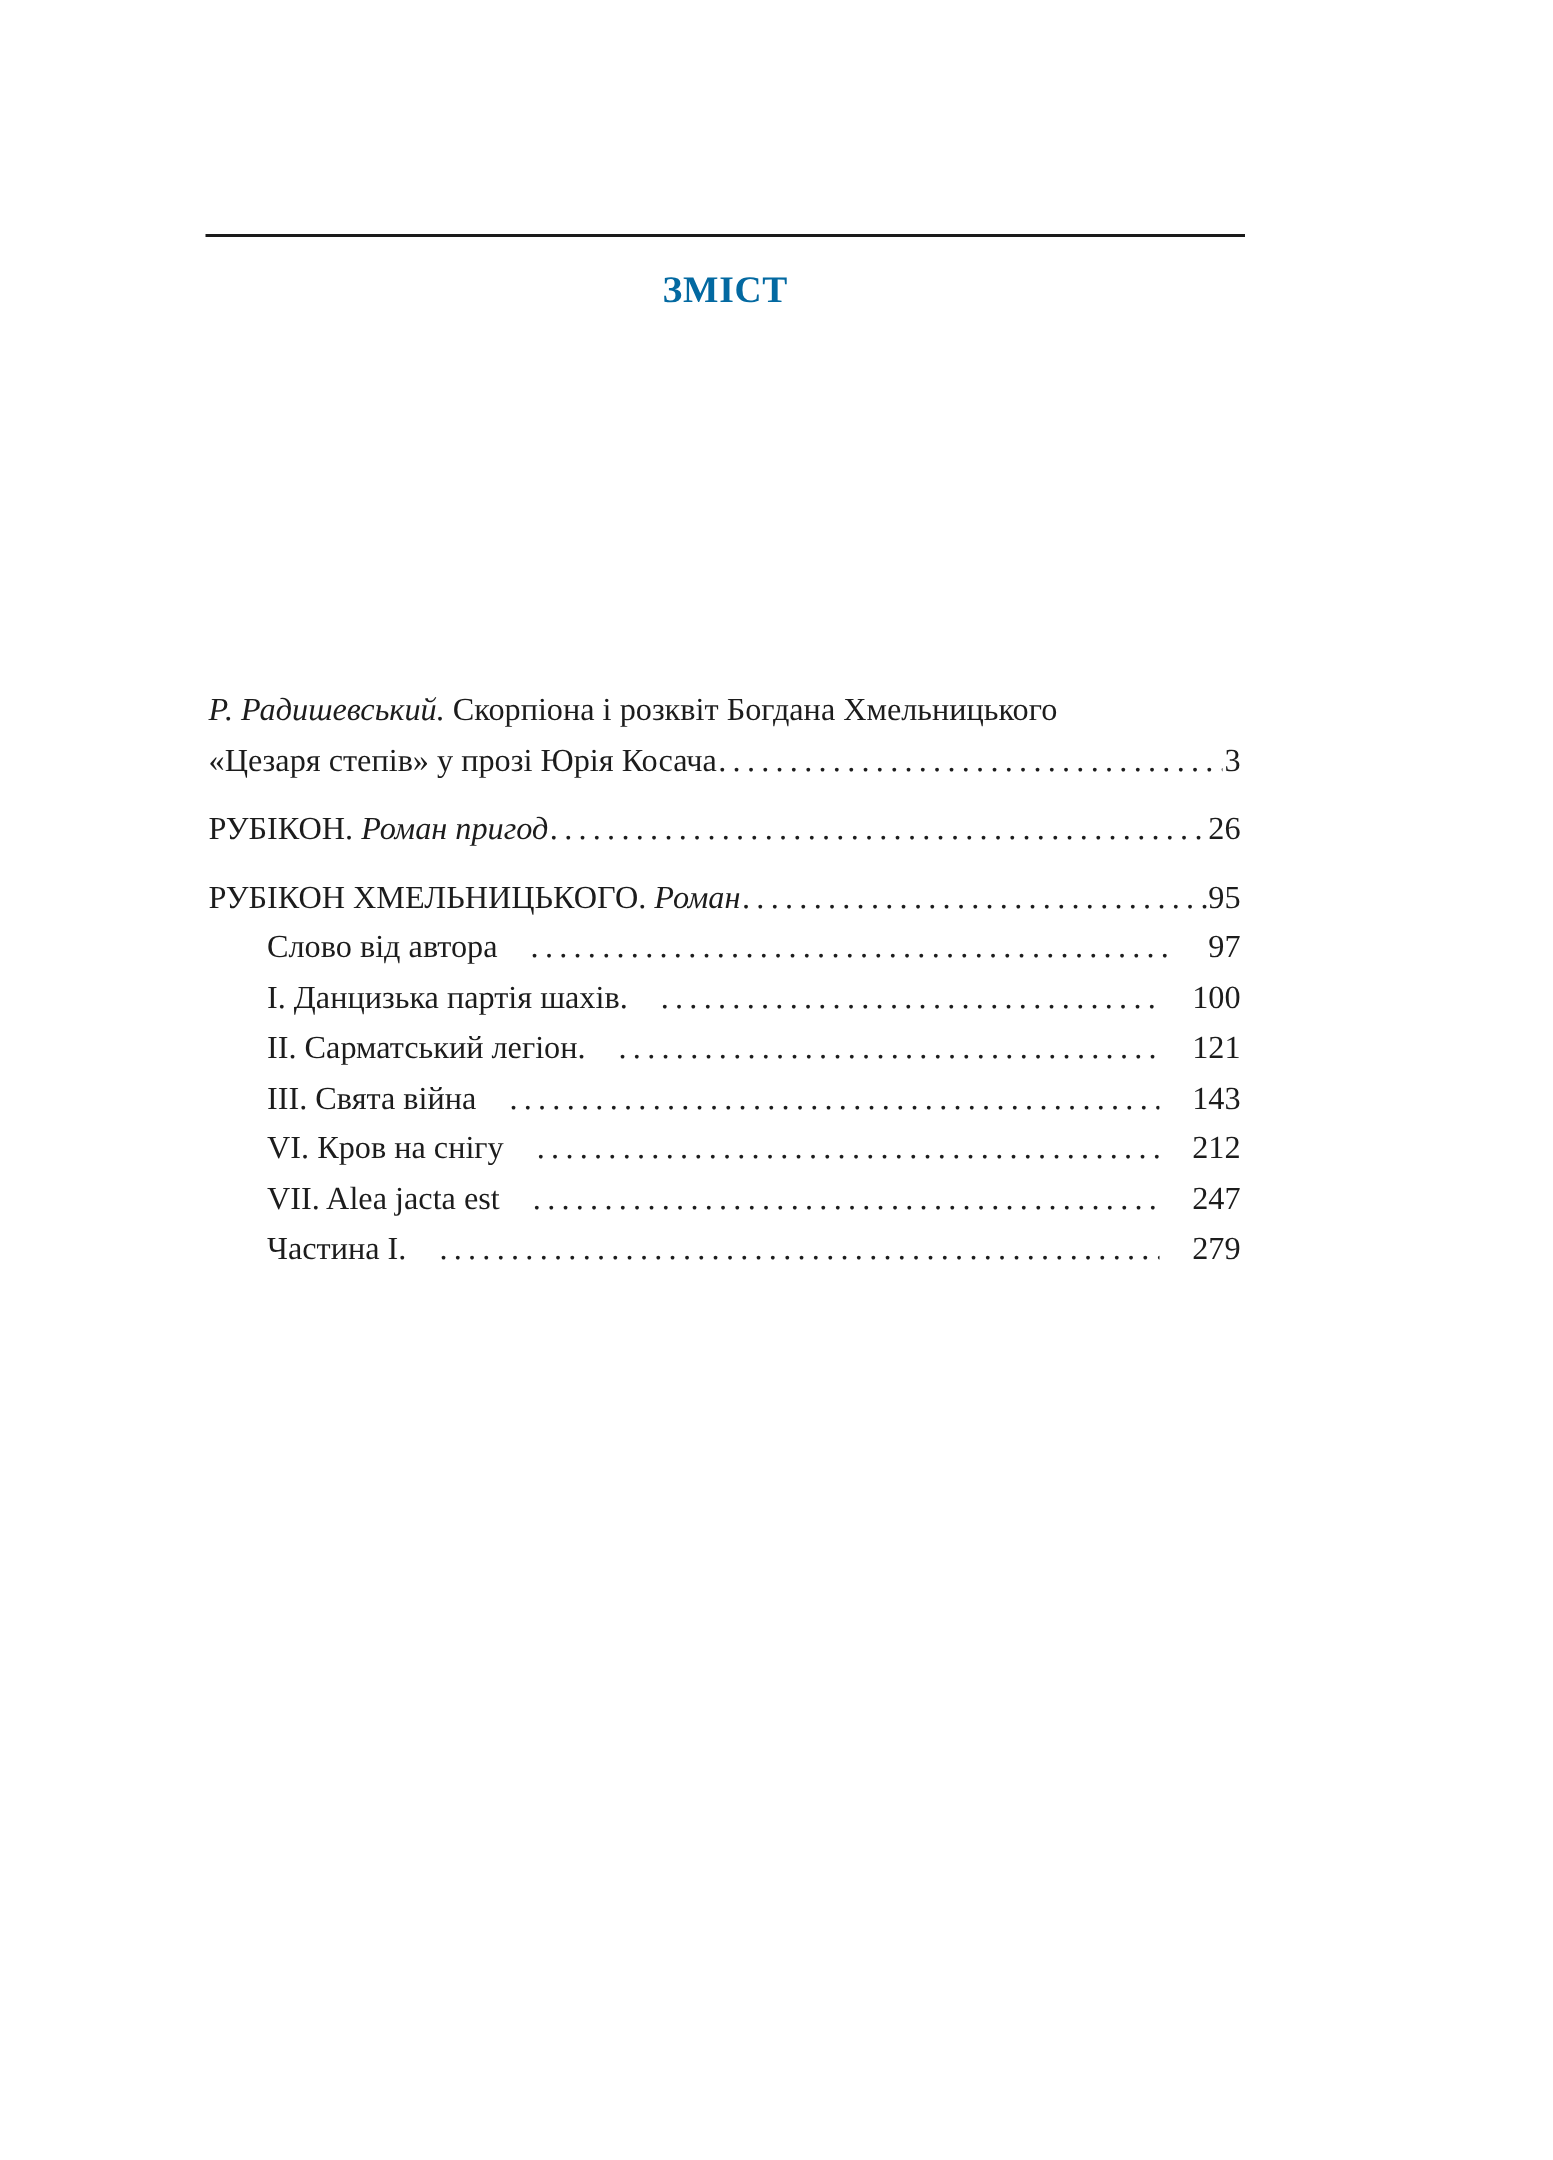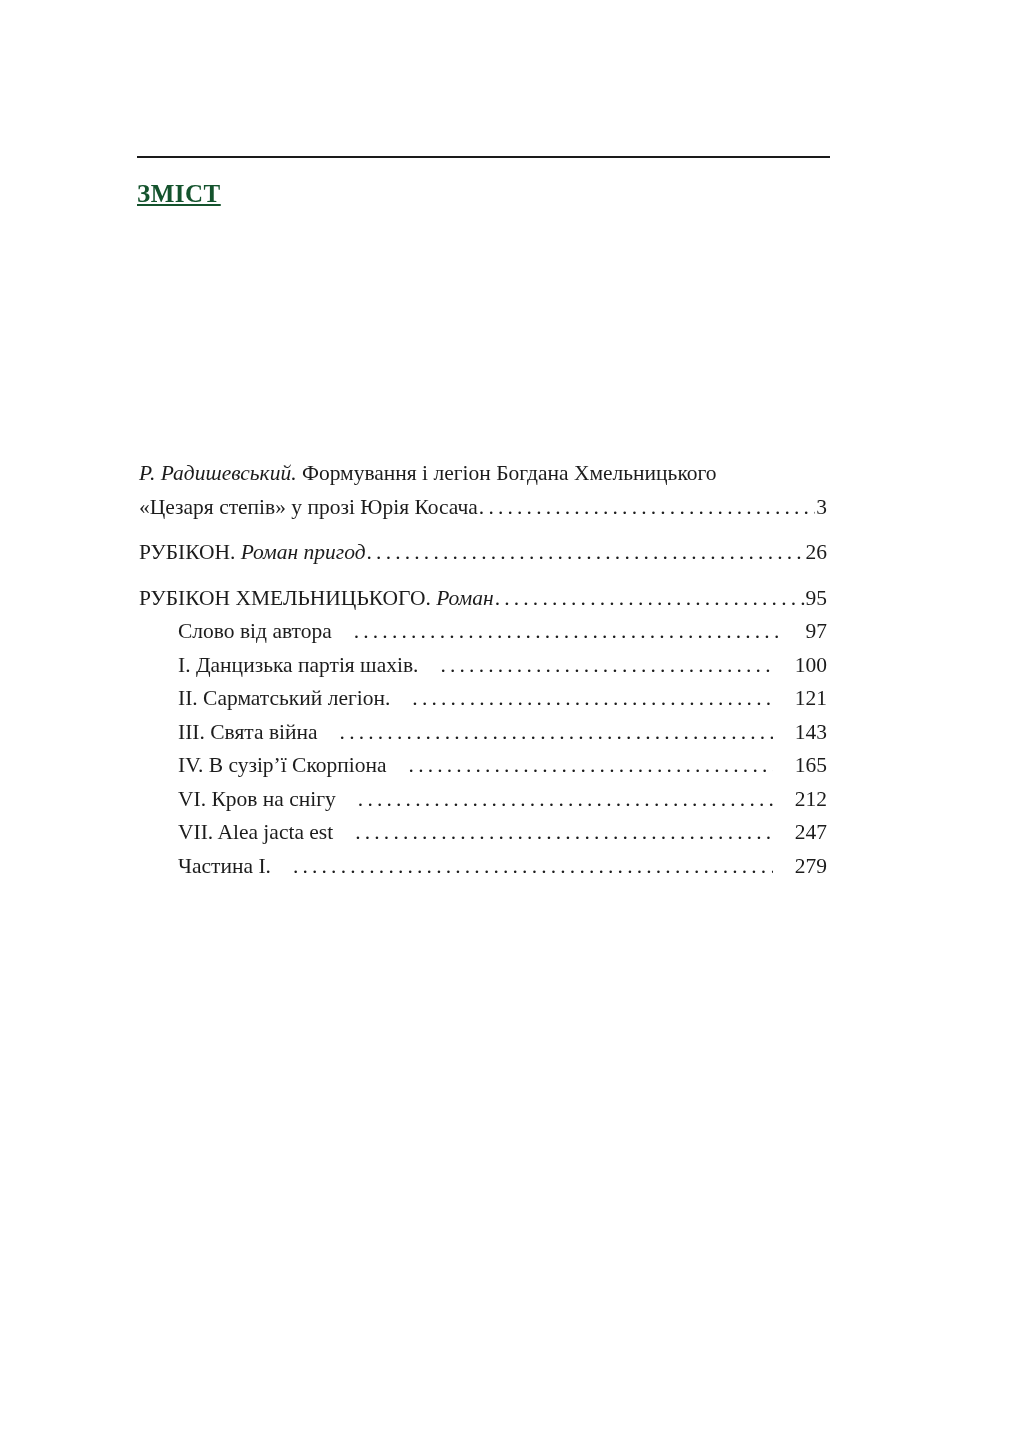--- a/index.html
+++ b/index.html
@@ -21,26 +21,25 @@
       top: 156px;
       width: 693px;
       height: 2px;
       background: #1a1a1a;
     }
     .page-title {
       position: absolute;
       left: 137px;
       top: 180px;
       width: 693px;
-      text-align: left;
+      text-align: center;
       font-size: 25px;
       font-weight: bold;
       letter-spacing: 0.5px;
-      color: #14532d;
-      text-decoration: underline;
+      color: #0369a1;
     }
     .toc {
       position: absolute;
       left: 139px;
       top: 457px;
       width: 688px;
       font-size: 21.5px;
       line-height: 33.5px;
     }
     .toc-line {
@@ -82,21 +81,21 @@
 </head>
 <body>
 
 <div class="top-rule"></div>
 
 <div class="page-title">ЗМІСТ</div>
 
 <div class="toc">
 
   <div class="toc-line">
-    <span class="title"><em>Р. Радишевський.</em><span> Формування і легіон Богдана Хмельницького</span></span>
+    <span class="title"><em>Р. Радишевський.</em><span> Скорпіона і розквіт Богдана Хмельницького</span></span>
   </div>
   <div class="toc-line">
     <span class="title">«Цезаря степів» у прозі Юрія Косача</span>
     <span class="dots"></span>
     <span class="page">3</span>
   </div>
 
   <div class="toc-line gap-before">
     <span class="title"><span>РУБІКОН.</span><em> Роман пригод</em></span>
     <span class="dots"></span>
@@ -122,25 +121,20 @@
     <span class="title">II. Сарматський легіон.</span>
     <span class="dots"></span>
     <span class="page">121</span>
   </div>
   <div class="toc-line sub">
     <span class="title">III. Свята війна</span>
     <span class="dots"></span>
     <span class="page">143</span>
   </div>
   <div class="toc-line sub">
-    <span class="title">IV. В сузір’ї Скорпіона</span>
-    <span class="dots"></span>
-    <span class="page">165</span>
-  </div>
-  <div class="toc-line sub">
     <span class="title">VI. Кров на снігу</span>
     <span class="dots"></span>
     <span class="page">212</span>
   </div>
   <div class="toc-line sub">
     <span class="title">VII. Alea jacta est</span>
     <span class="dots"></span>
     <span class="page">247</span>
   </div>
 

